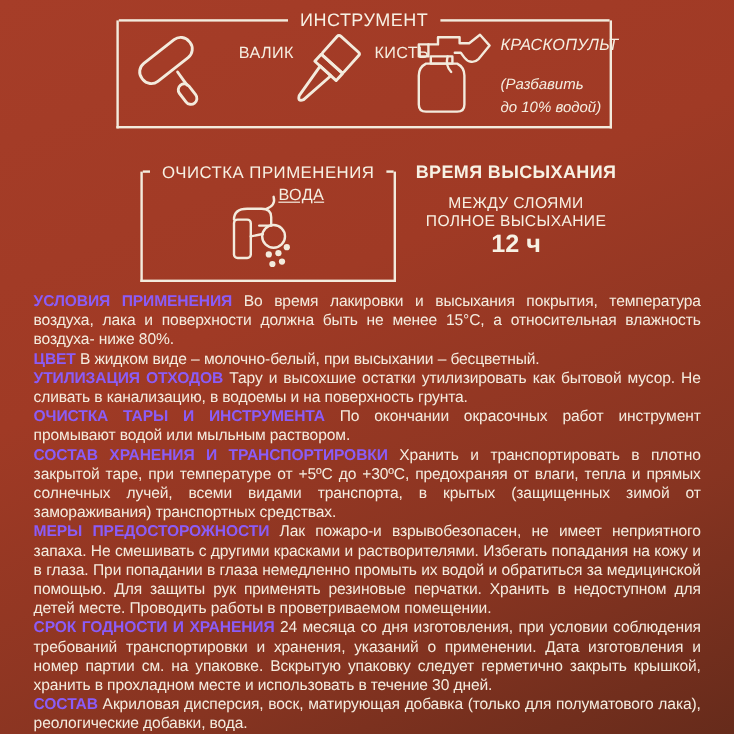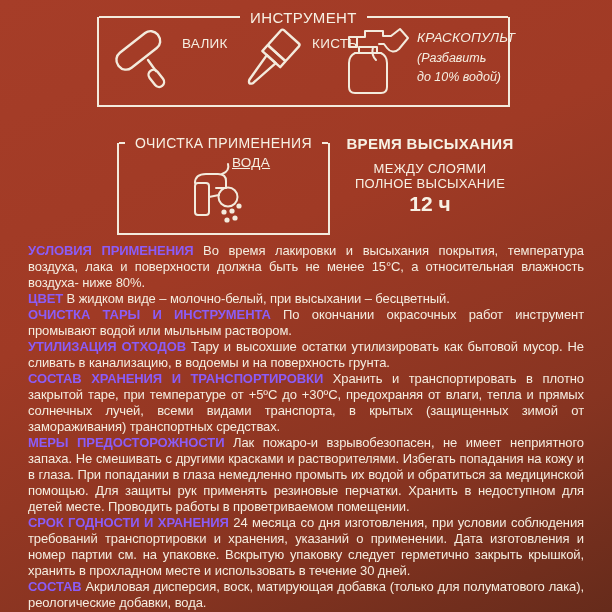--- a/index.html
+++ b/index.html
@@ -26,21 +26,21 @@
   .legend .rule{flex:1;height:2px;background:#f3ebdd;}
   .legend .ttl{
     font-weight:normal;font-size:15px;letter-spacing:.4px;white-space:nowrap;
     color:#f7f1e4;
   }
 
   
   .tool-box{left:97px;top:17px;width:413px;height:90px;}
   .tool-box .abs{position:absolute;}
   .tool-label{font-size:13.5px;letter-spacing:.3px;color:#f5eee1;}
-  .spray-note{font-size:12.5px;line-height:19px;margin-top:4px;white-space:pre-line;}
+  .spray-note{font-size:12.5px;line-height:19px;margin-top:16px;white-space:pre-line;}
 
   
   .clean-box{left:117px;top:143px;width:213px;height:92px;}
   .clean-box .abs{position:absolute;}
 
   
   .drying{
     position:absolute;left:345px;top:135px;width:170px;
     text-align:center;color:#f7f1e4;
   }
@@ -76,21 +76,21 @@
 
     <span class="abs" style="left:8px;top:10px;">
       <svg width="72" height="72" viewBox="0 0 72 72">
         <g class="stroke">
           <rect x="6" y="14" width="50" height="19" rx="9" transform="rotate(-38 31 23)"></rect>
           <path d="M41 33 l5 7 m0 0 l3 4"></path>
           <rect x="44" y="42" width="10" height="19" rx="5" transform="rotate(-38 49 51)"></rect>
         </g>
       </svg>
     </span>
-    <span class="abs tool-label" style="left:83px;top:19px;">ВАЛИК</span>
+    <span class="abs tool-label" style="left:100px;top:19px;">ВАЛИК</span>
 
     <span class="abs" style="left:138px;top:10px;">
       <svg width="70" height="74" viewBox="0 0 70 74">
         <g class="stroke" transform="rotate(42 33 35)">
           <rect x="20" y="2" width="24" height="22" rx="2"></rect>
           <rect x="20" y="24" width="24" height="8"></rect>
           <path d="M26 32 h12 l-3.5 30 q-2.5 5 -5 0 z"></path>
         </g>
       </svg>
     </span>
@@ -146,21 +146,21 @@
   <div class="drying">
     <div class="d-title">ВРЕМЯ ВЫСЫХАНИЯ</div>
     <div class="d-label">МЕЖДУ СЛОЯМИ</div>
     <div class="d-label">ПОЛНОЕ ВЫСЫХАНИЕ</div>
     <div class="d-value">12 ч</div>
   </div>
 
   <div class="body-copy">
     <p><b>УСЛОВИЯ ПРИМЕНЕНИЯ</b><span> Во время лакировки и высыхания покрытия, температура воздуха, лака и поверхности должна быть не менее 15°С, а относительная влажность воздуха- ниже 80%.</span></p>
     <p><b>ЦВЕТ</b><span> В жидком виде – молочно-белый, при высыхании – бесцветный.</span></p>
+    <p><b>УТИЛИЗАЦИЯ ОТХОДОВ</b><span> Тару и высохшие остатки утилизировать как бытовой мусор. Не сливать в канализацию, в водоемы и на поверхность грунта.</span></p>
     <p><b>ОЧИСТКА ТАРЫ И ИНСТРУМЕНТА</b><span> По окончании окрасочных работ инструмент промывают водой или мыльным раствором.</span></p>
-    <p><b>УТИЛИЗАЦИЯ ОТХОДОВ</b><span> Тару и высохшие остатки утилизировать как бытовой мусор. Не сливать в канализацию, в водоемы и на поверхность грунта.</span></p>
     <p><b>СОСТАВ ХРАНЕНИЯ И ТРАНСПОРТИРОВКИ</b><span> Хранить и транспортировать в плотно закрытой таре, при температуре от +5ºС до +30ºС, предохраняя от влаги, тепла и прямых солнечных лучей, всеми видами транспорта, в крытых (защищенных зимой от замораживания) транспортных средствах.</span></p>
     <p><b>МЕРЫ ПРЕДОСТОРОЖНОСТИ</b><span> Лак пожаро-и взрывобезопасен, не имеет неприятного запаха. Не смешивать с другими красками и растворителями. Избегать попадания на кожу и в глаза. При попадании в глаза немедленно промыть их водой и обратиться за медицинской помощью. Для защиты рук применять резиновые перчатки. Хранить в недоступном для детей месте. Проводить работы в проветриваемом помещении.</span></p>
     <p><b>СРОК ГОДНОСТИ И ХРАНЕНИЯ</b><span> 24 месяца со дня изготовления, при условии соблюдения требований транспортировки и хранения, указаний о применении. Дата изготовления и номер партии см. на упаковке. Вскрытую упаковку следует герметично закрыть крышкой, хранить в прохладном месте и использовать в течение 30 дней.</span></p>
     <p><b>СОСТАВ</b><span> Акриловая дисперсия, воск, матирующая добавка (только для полуматового лака), реологические добавки, вода.</span></p>
   </div>
 
 </div>
 
 </body></html>

